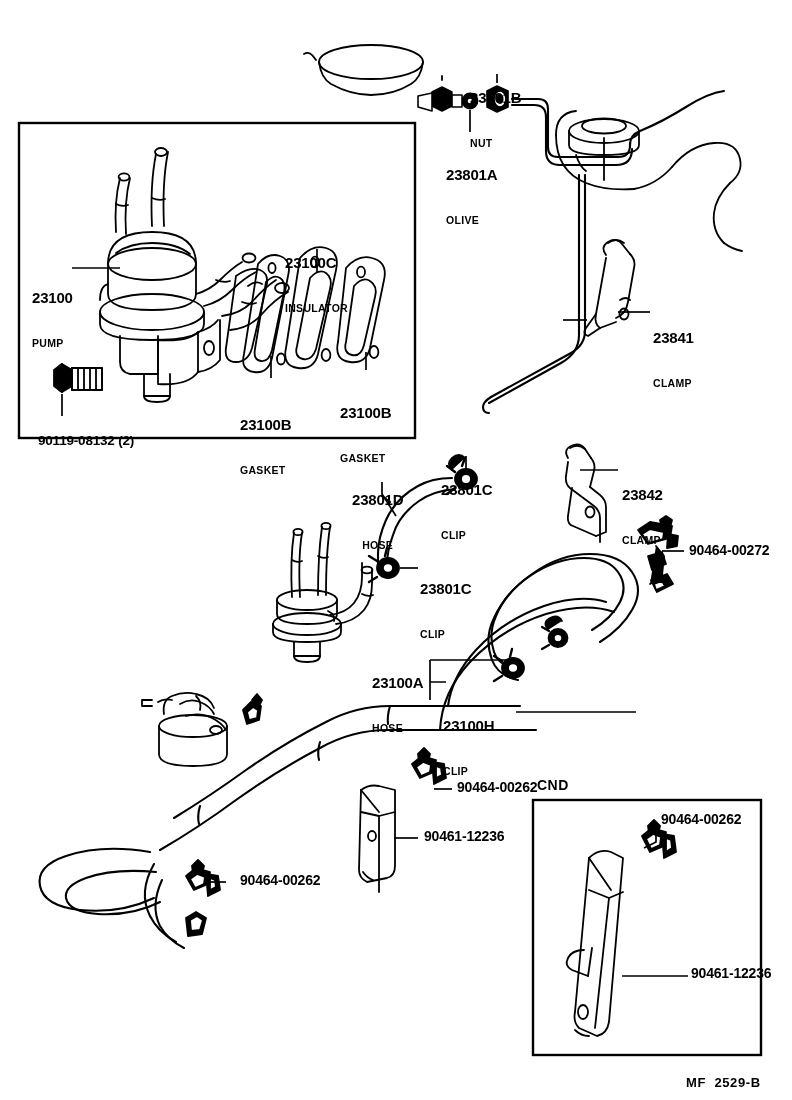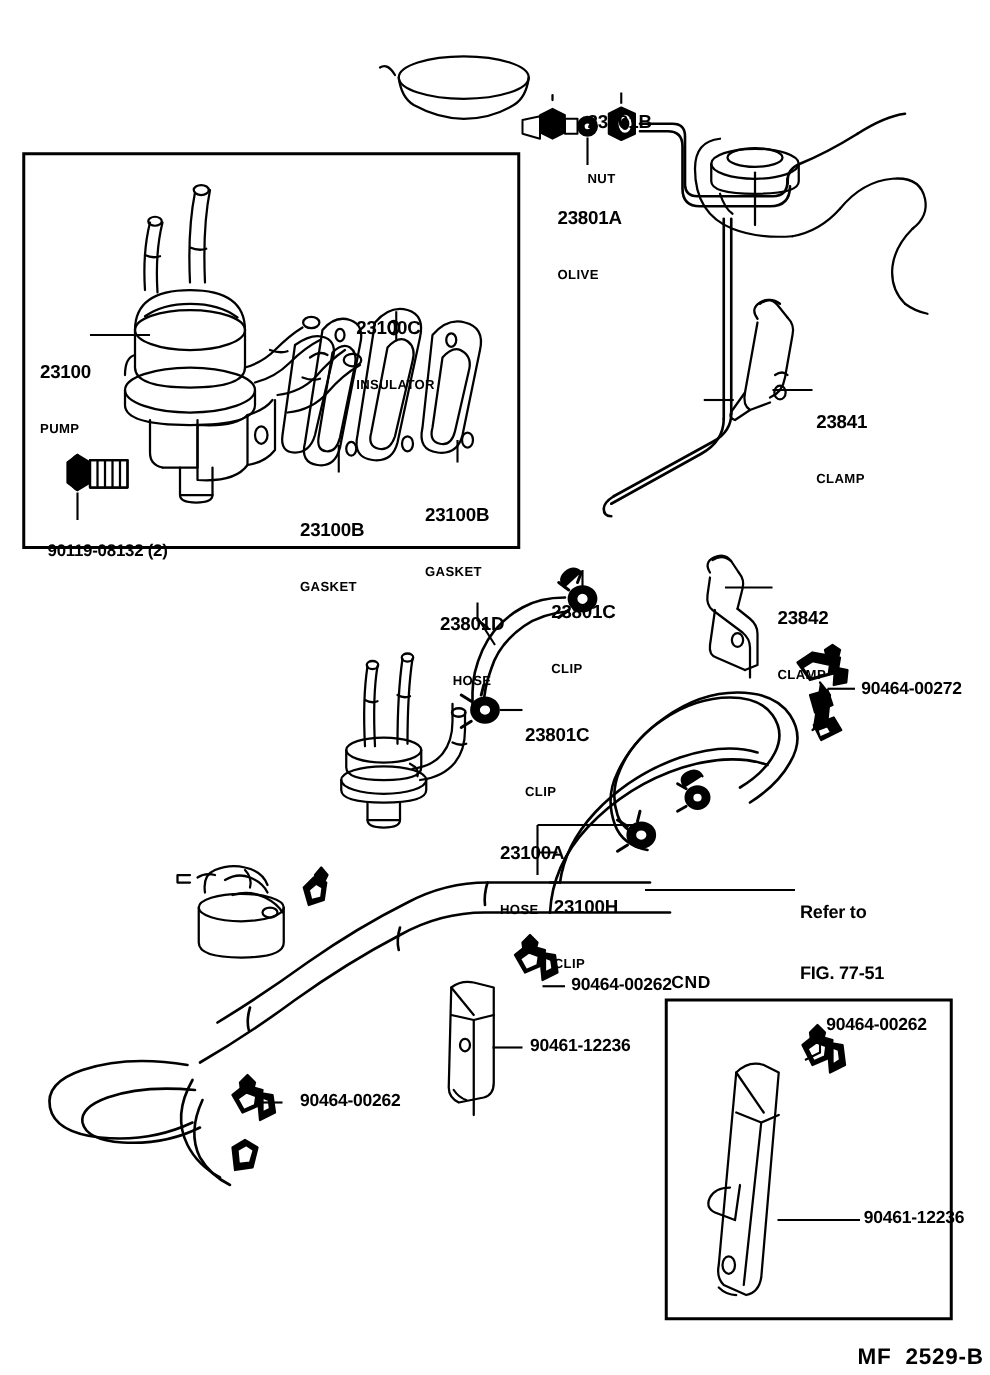--- a/index.html
+++ b/index.html
@@ -8,21 +8,21 @@
        font-family:"Liberation Sans",sans-serif;color:#000;}
   #stage{position:absolute;inset:0;width:792px;height:922px;}
   svg.art{position:absolute;left:0;top:0;width:792px;height:1100px;}
   .lbl{position:absolute;white-space:pre;font-weight:bold;color:#000;
        letter-spacing:-0.2px;line-height:1.02;}
   .pn{font-size:15px;font-weight:bold;}
   .sub{font-size:10.5px;font-weight:bold;letter-spacing:0.3px;}
   .pn-sm{font-size:14px;font-weight:bold;}
   .refer{font-size:14.5px;font-weight:bold;line-height:1.12;}
   .cnd{font-size:14px;font-weight:bold;letter-spacing:0.5px;}
-  .mf{font-size:18px;font-weight:bold;letter-spacing:0.6px;}
+  .mf{font-size:13px;font-weight:bold;letter-spacing:0.6px;}
   .boltlbl{font-size:13.5px;font-weight:bold;}
 </style>
 </head>
 <body>
 
 <div id="stage">
 
   <svg class="art" viewBox="0 0 792 1100">
     <g fill="none" stroke="#000" stroke-width="1.8" stroke-linecap="round" stroke-linejoin="round">
 
@@ -430,36 +430,32 @@
   <div class="lbl" style="left:352px;top:459px;text-align:center;">
     <div class="pn">23801D</div>
     <div class="sub">HOSE</div>
   </div>
 
   <div class="lbl" style="left:420px;top:548px;">
     <div class="pn">23801C</div>
     <div class="sub">CLIP</div>
   </div>
 
-  <div class="lbl" style="left:372px;top:642px;margin-left:28px;">
+  <div class="lbl" style="left:372px;top:642px;">
     <div class="pn">23100A</div>
     <div class="sub">HOSE</div>
   </div>
 
   <div class="lbl" style="left:443px;top:661px;margin-top:24px;">
     <div class="pn">23100H</div>
     <div class="sub">CLIP</div>
   </div>
 
   <div class="lbl pn-sm" style="left:689px;top:543px;">90464-00272</div>
 
-  <div class="lbl refer" style="left:640px;top:690px;">
-    <div>Refer to</div>
-    <div>FIG. 77-51</div>
-  </div>
 
   <div class="lbl pn-sm" style="left:457px;top:780px;">90464-00262</div>
 
   <div class="lbl pn-sm" style="left:424px;top:829px;">90461-12236</div>
 
   <div class="lbl pn-sm" style="left:240px;top:873px;">90464-00262</div>
 
   <div class="lbl cnd" style="left:537px;top:778px;">CND</div>
 
   <div class="lbl pn-sm" style="left:661px;top:812px;">90464-00262</div>

